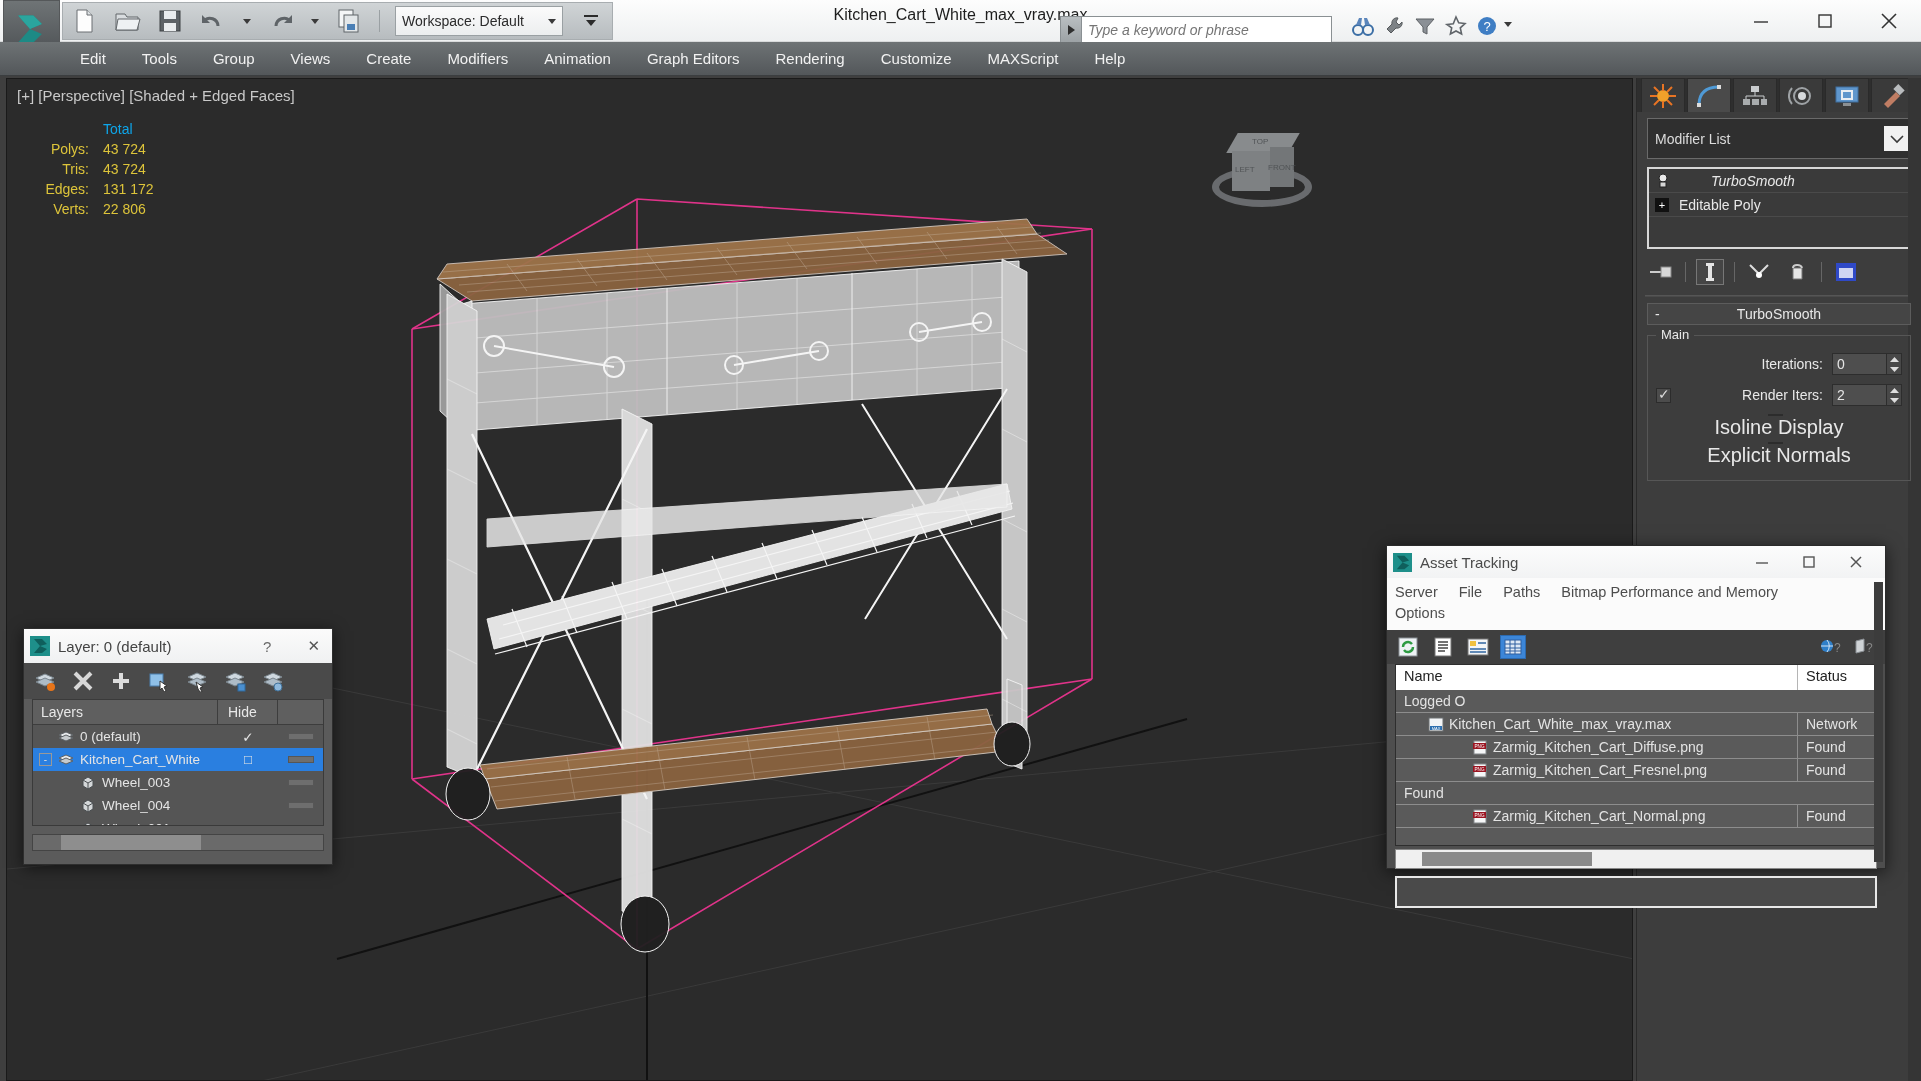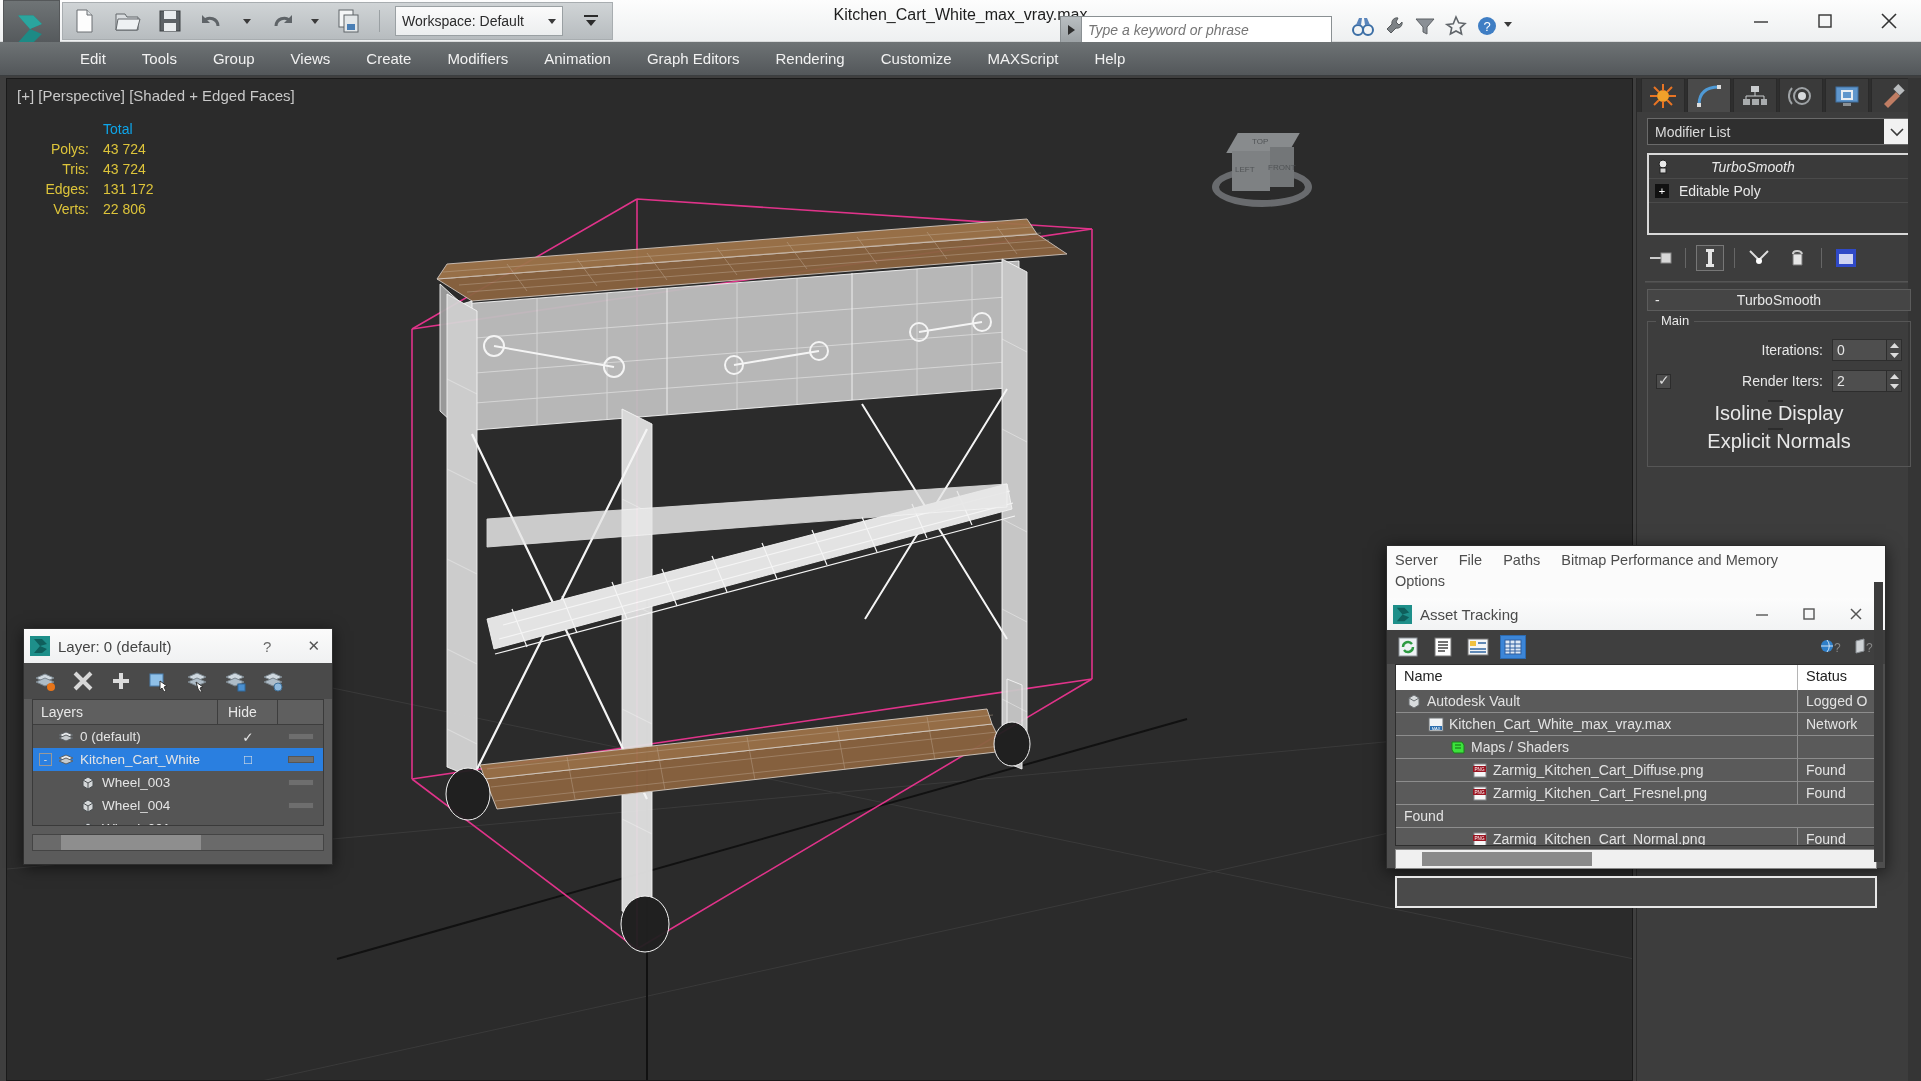--- a/index.html
+++ b/index.html
@@ -68,21 +68,21 @@
   #cmdpanel { position:absolute; left:1636px; top:78px; width:285px; height:1003px;
     background:#3d3d3d; border-left:1px solid #2a2a2a; }
   #cp-tabs { display:flex; height:34px; background:#2e2e2e; padding-left:4px; }
   .cp-tab { width:44px; height:34px; margin-right:2px; background:#3a3a3a; border:1px solid #2a2a2a;
     border-bottom:none; display:flex; align-items:center; justify-content:center; cursor:pointer;}
   .cp-tab.active { background:#4a4a4a; }
   #cp-name-row { display:flex; padding:8px 10px 4px 10px; gap:6px; }
   #cp-name { flex:1; height:26px; background:#2e2e2e; border:1px solid #5a5a5a;
     color:#e0e0e0; font-size:14px; padding:0 6px; outline:none; }
   #cp-color { width:26px; height:26px; background:#4c4c4c; border:1px solid #5a5a5a; }
-  #cp-modlist { margin:6px 10px 0 10px; height:27px; background:#2f2f2f; border:1px solid #6a6a6a;
+  #cp-modlist { margin:6px 10px 0 10px; height:41px; background:#2f2f2f; border:1px solid #6a6a6a;
     display:flex; align-items:center; justify-content:space-between; }
   #cp-modlist span { padding-left:7px; font-size:14px; color:#dcdcdc;}
   #cp-modlist .dd { width:26px; height:25px; background:#f1f1f1; display:flex; align-items:center; justify-content:center;}
   #cp-stack { margin:8px 10px 0 10px; height:82px; background:#3a3a3a; border:2px solid #d8d8d8; }
   .stack-row { height:24px; display:flex; align-items:center; padding-left:6px;
     border-bottom:1px solid #4a4a4a; font-size:14px; cursor:pointer; }
   .stack-row .bulb { width:16px; height:16px; margin-right:10px; }
   .stack-row .plus { width:14px; height:14px; background:#111; color:#fff; font-size:11px;
     line-height:14px; text-align:center; margin-right:10px; }
   .stack-row.italic { font-style:italic; }
@@ -779,28 +779,20 @@
   </div>
 
   <div id="layer-scroll">
     <div class="thumb"></div>
   </div>
 </div>
 
 <div id="asset">
   <div id="as-vstrip"></div>
 
-  <div id="as-menu">
-    <span>Server</span>
-    <span>File</span>
-    <span>Paths</span>
-    <span>Bitmap Performance and Memory</span>
-    <span style="display:block;margin-top:-2px">Options</span>
-  </div>
-
   <div id="as-title">
     <span class="ico">
       <svg width="19" height="19" viewBox="0 0 20 20">
           <rect width="20" height="20" fill="#1e8f8a"></rect>
           <path d="M4 3 L12 3 L17 8 L10 10 L17 13 L12 17 L4 17 L10 10z" fill="#0f5f5c"></path>
         </svg>
     </span>
     <span class="t">Asset Tracking</span>
     <div id="as-wc">
       <div>
@@ -813,20 +805,28 @@
             <rect x="4" y="4" width="10" height="10" fill="none" stroke="#555" stroke-width="1.4"></rect>
           </svg>
       </div>
       <div>
         <svg width="18" height="18">
             <line x1="4" y1="4" x2="14" y2="14" stroke="#555" stroke-width="1.5"></line>
             <line x1="14" y1="4" x2="4" y2="14" stroke="#555" stroke-width="1.5"></line>
           </svg>
       </div>
     </div>
+  </div>
+
+  <div id="as-menu">
+    <span>Server</span>
+    <span>File</span>
+    <span>Paths</span>
+    <span>Bitmap Performance and Memory</span>
+    <span style="display:block;margin-top:-2px">Options</span>
   </div>
 
   <div id="as-tools">
     <div class="astool">
       <svg width="22" height="20" viewBox="0 0 22 20">
           <rect x="2" y="1" width="18" height="18" fill="#eef2f5" stroke="#8a9095"></rect>
           <path d="M6 10a5 5 0 0 1 9-3M16 10a5 5 0 0 1-9 3" fill="none" stroke="#2e9b43" stroke-width="2.4"></path>
         </svg>
     </div>
     <div class="astool">
@@ -880,55 +880,36 @@
     </div>
   </div>
 
   <div id="as-grid">
     <div id="ag-head">
       <div class="n">Name</div>
       <div class="s">Status</div>
     </div>
     <div id="asset-rows">
         <div class="agrow">
-          <span class="nm">
-            <span style="width:10px;flex:0 0 auto"></span>
-            <span class="fi"><svg width="16" height="15" viewBox="0 0 16 15">
-                <path d="M3 4 L8 1 L13 4 L13 11 L8 14 L3 11z" fill="#d8dbdd" stroke="#6a6e71"></path>
-                <path d="M3 4 L8 7 L13 4" fill="none" stroke="#6a6e71"></path>
-              </svg></span>
-            <span>Autodesk Vault</span>
-          </span>
           <span class="st">Logged O</span>
         </div>
         <div class="agrow">
           <span class="nm">
             <span style="width:32px;flex:0 0 auto"></span>
             <span class="fi"><svg width="16" height="15" viewBox="0 0 16 15">
                 <rect x="1" y="1" width="14" height="13" fill="#f2f4f6" stroke="#6a6e71"></rect>
                 <rect x="2" y="9" width="12" height="4" fill="#2d6fb0"></rect>
                 <text x="8" y="12.5" font-size="4" fill="#fff" text-anchor="middle" font-family="Liberation Sans">MAX</text>
               </svg></span>
             <span>Kitchen_Cart_White_max_vray.max</span>
           </span>
           <span class="st">Network</span>
         </div>
         <div class="agrow">
           <span class="nm">
-            <span style="width:54px;flex:0 0 auto"></span>
-            <span class="fi"><svg width="16" height="15" viewBox="0 0 16 15">
-                <path d="M2 2 L12 2 L14 5 L14 13 L4 13 L2 10z" fill="#3ce23c" stroke="#1a7f1a"></path>
-                <path d="M5 5 L11 5 M5 8 L11 8" stroke="#106b10"></path>
-              </svg></span>
-            <span>Maps / Shaders</span>
-          </span>
-          <span class="st"></span>
-        </div>
-        <div class="agrow">
-          <span class="nm">
             <span style="width:76px;flex:0 0 auto"></span>
             <span class="fi"><svg width="16" height="15" viewBox="0 0 16 15">
                 <rect x="2" y="1" width="12" height="13" fill="#f6f7f8" stroke="#85898c"></rect>
                 <rect x="1" y="3" width="13" height="6" fill="#9b1522"></rect>
                 <text x="7.5" y="8" font-size="4.6" fill="#fff" text-anchor="middle" font-family="Liberation Sans">PNG</text>
               </svg></span>
             <span>Zarmig_Kitchen_Cart_Diffuse.png</span>
           </span>
           <span class="st">Found</span>
         </div>

